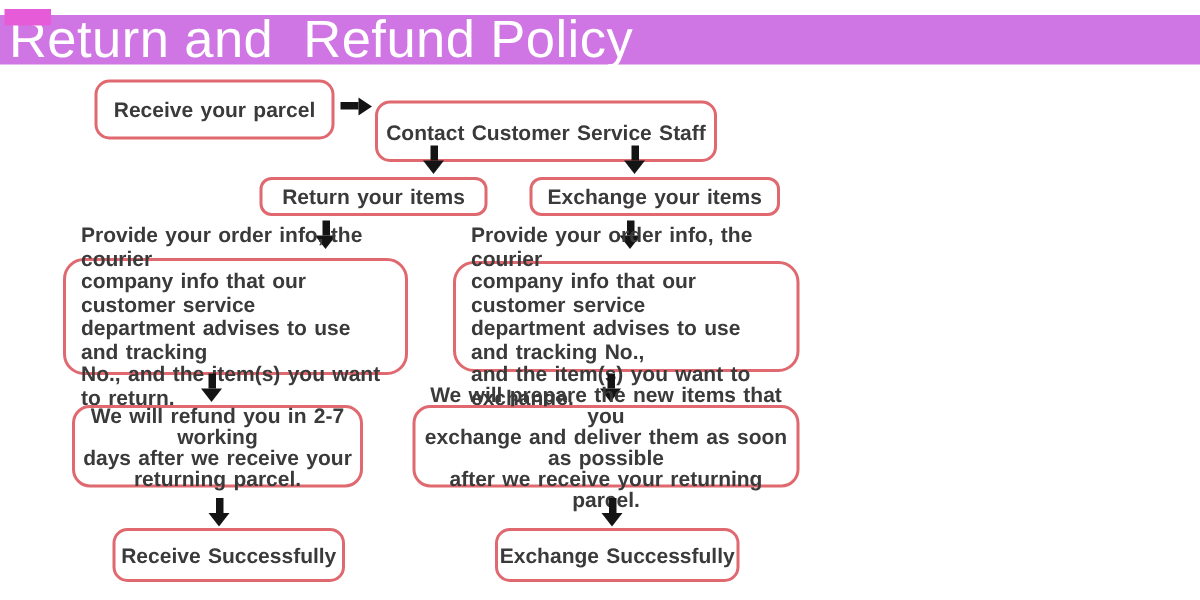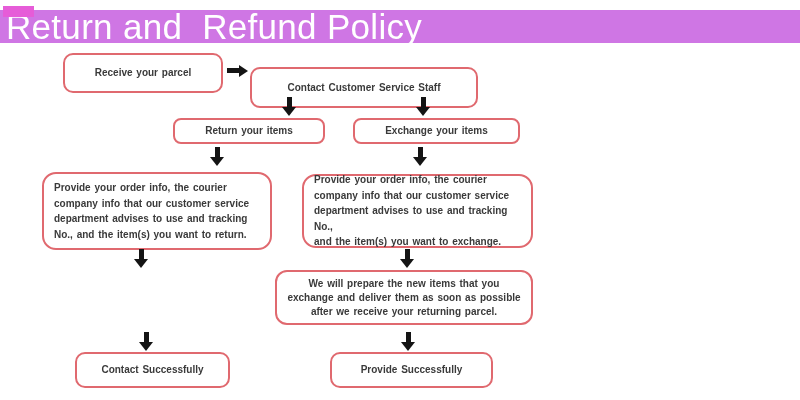--- a/index.html
+++ b/index.html
@@ -32,21 +32,21 @@
     font-weight:400;
   }
   
   .node{
     position:absolute;
     background:#ffffff;
     border:2px solid var(--box-border,#e0696f);
     border-radius:10px;
     box-sizing:border-box;
     color:var(--box-text,#3a3a3a);
-    font-size:10px;
+    font-size:14px;
     font-weight:bold;
     line-height:14px;
     word-spacing:1px;
     display:flex;align-items:center;justify-content:center;
     text-align:center;
     white-space:pre-line;
   }
   .node.left{
     justify-content:flex-start;
     text-align:left;
@@ -148,29 +148,32 @@
 
   <div class="arrow-down" id="ad-e">
     <div class="shaft"></div>
       <div class="head"></div>
   </div>
   <div class="arrow-down" id="ad-f">
     <div class="shaft"></div>
       <div class="head"></div>
   </div>
 
+  <div class="node" id="n-refund">We will refund you in 2-7 working
+days after we receive your
+returning parcel.</div>
   <div class="node" id="n-prepare">We will prepare the new items that you
 exchange  and deliver them as soon as possible
 after we receive your returning parcel.</div>
 
   <div class="arrow-down" id="ad-g">
     <div class="shaft"></div>
       <div class="head"></div>
   </div>
   <div class="arrow-down" id="ad-h">
     <div class="shaft"></div>
       <div class="head"></div>
   </div>
 
-  <div class="node" id="n-return-success">Contact Successfully</div>
-  <div class="node" id="n-exchange-success">Provide Successfully</div>
+  <div class="node" id="n-return-success">Receive Successfully</div>
+  <div class="node" id="n-exchange-success">Exchange Successfully</div>
 
 </div>
 
 </body></html>

